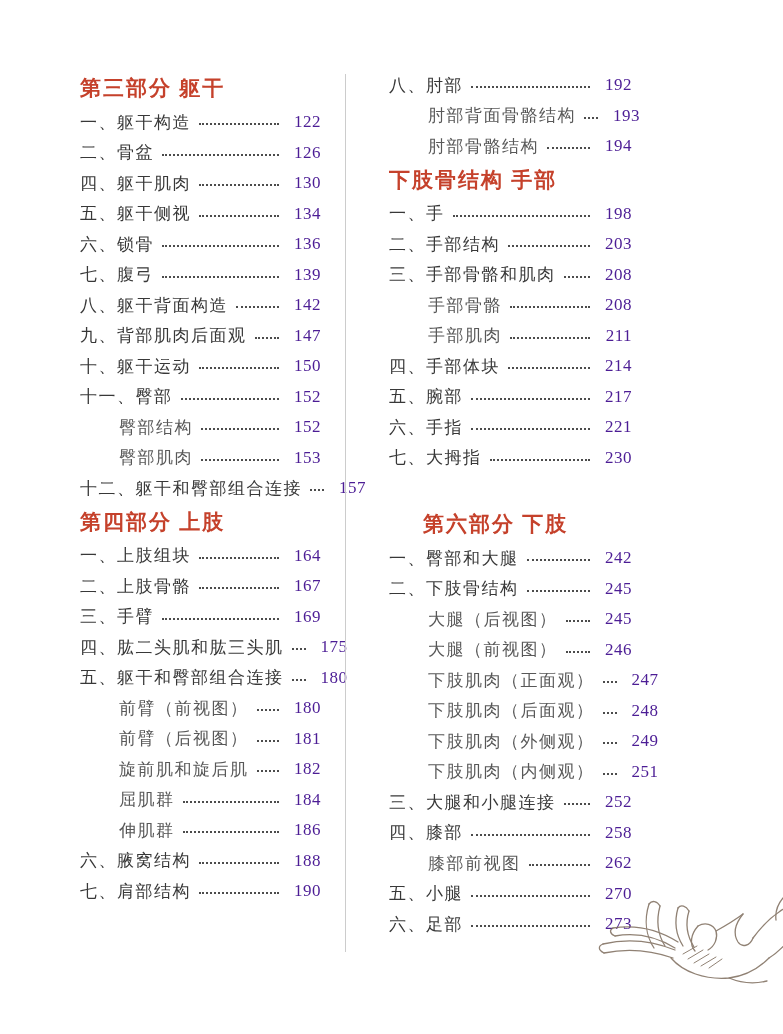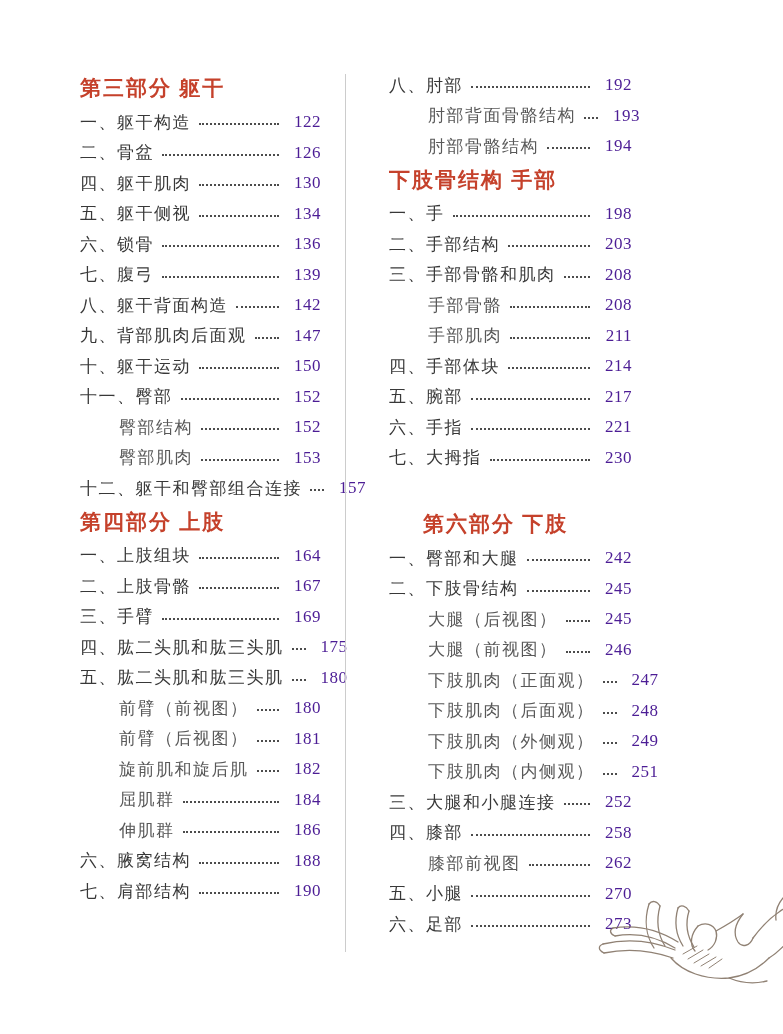--- a/index.html
+++ b/index.html
@@ -156,21 +156,21 @@
         <span class="t">三、手臂</span>
         <span class="leader"></span>
         <span class="pg">169</span>
       </div>
       <div class="toc-row">
         <span class="t">四、肱二头肌和肱三头肌</span>
         <span class="leader"></span>
         <span class="pg">175</span>
       </div>
       <div class="toc-row">
-        <span class="t">五、肱二头肌和肱三头肌</span>
+        <span class="t">五、躯干和臀部组合连接</span>
         <span class="leader"></span>
         <span class="pg">180</span>
       </div>
       <div class="toc-row sub">
         <span class="t">前臂（前视图）</span>
         <span class="leader"></span>
         <span class="pg">180</span>
       </div>
       <div class="toc-row sub">
         <span class="t">前臂（后视图）</span>

